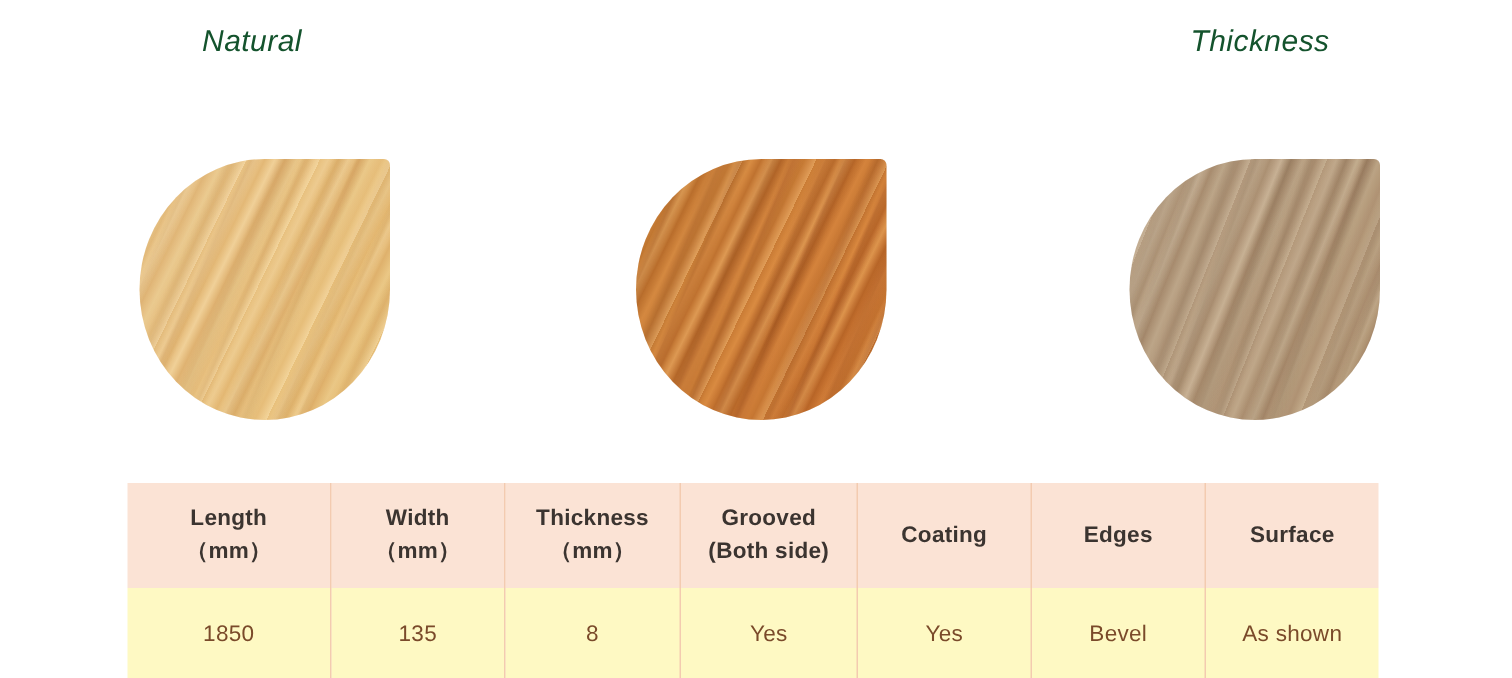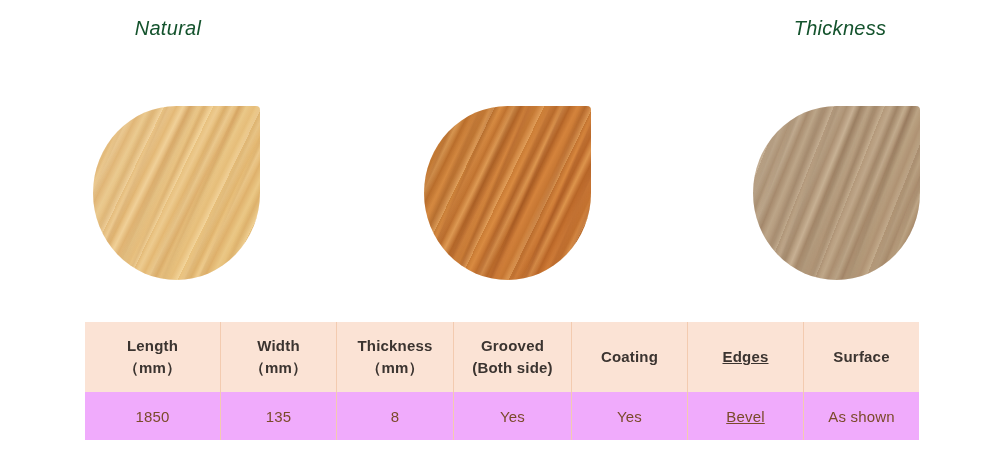--- a/index.html
+++ b/index.html
@@ -182,33 +182,33 @@
     color: #3b3430;
     line-height: 1.45;
     letter-spacing: 0.2px;
   }
   .head-row td .unit {
     display: block;
     font-weight: bold;
     text-align: center;
   }
   .data-row td {
-    height: 48px;
-    background: #f0abfc;
+    height: 60px;
+    background: #fef9c3;
     font-size: 15px;
     font-weight: normal;
     color: #7a4a2a;
     letter-spacing: 0.2px;
   }
   .col-len  { width: 135px; }
   .col-wid  { width: 115px; }
   .col-thk  { width: 116px; margin-top: 23px; }
   .col-grv  { width: 117px; }
   .col-coa  { width: 115px; }
-  .col-edg  { width: 115px; text-decoration: underline; }
+  .col-edg  { width: 115px; }
   .col-sur  { width: 115px; }
 </style>
 </head>
 <body>
 
 <div id="swatch-gallery">
 
   <div class="swatch-cell cell-0">
     <div class="swatch-label">Natural</div>
     <div class="swatch-shape-wrap">

